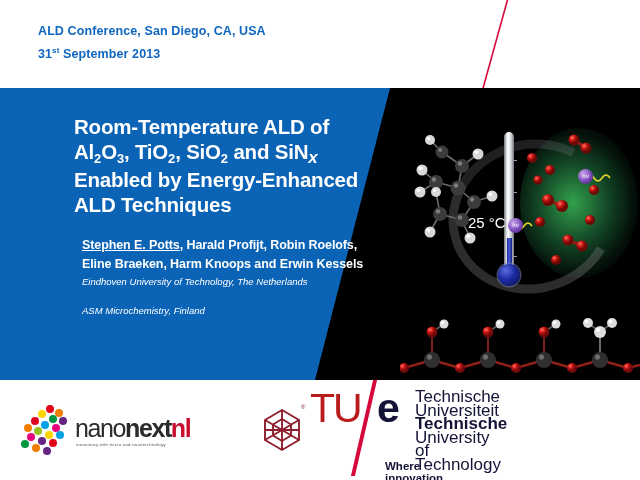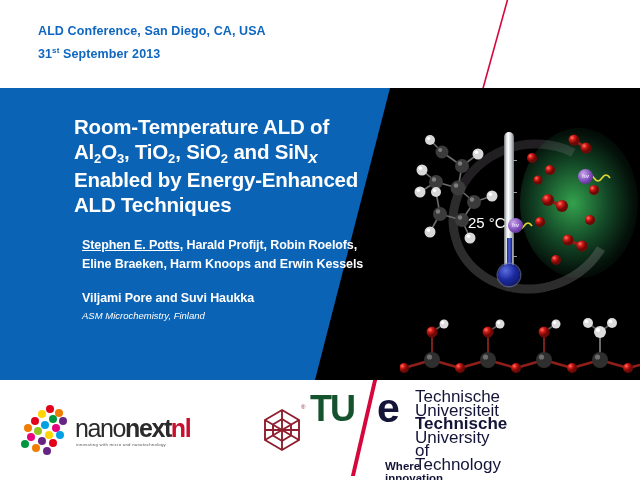--- a/index.html
+++ b/index.html
@@ -66,21 +66,21 @@
   .nn-word{position:absolute;left:55px;top:14px;font-size:25px;letter-spacing:-1.4px;
            color:#2b2b2b;font-weight:300;line-height:25px;white-space:nowrap;}
   .nn-word b{color:#c8102e;font-weight:bold;}
   .nn-tag{position:absolute;left:56px;top:40px;font-size:4.3px;color:#555;
           letter-spacing:.25px;white-space:nowrap;}
   .asm-word{position:absolute;left:200px;top:32px;font-size:23px;font-weight:bold;
             color:#0a0a0a;letter-spacing:-.4px;}
   .asm-hex{position:absolute;left:258px;top:406px;width:48px;height:48px;}
 
   .tue{position:absolute;left:310px;top:388px;}
-  .tue-tu{position:absolute;left:0;top:0;font-size:36px;font-weight:bold;color:#14532d;
+  .tue-tu{position:absolute;left:0;top:0;font-size:41px;font-weight:normal;color:#b91c1c;
           letter-spacing:-2px;line-height:41px;}
   .tue-e{position:absolute;left:67px;top:0;font-size:41px;font-weight:bold;color:#141438;
          line-height:41px;}
   .tue-slash{position:absolute;left:52px;top:-8px;width:4px;height:96px;background:#d6083b;
              transform:skewX(-13deg);}
   .tue-txt{position:absolute;left:105px;top:2px;color:#141438;font-size:17px;line-height:13.5px;}
   .tue-txt .b{font-weight:bold;}
   .tue-tag{position:absolute;left:75px;top:72px;color:#141438;font-size:11.5px;font-weight:bold;}
 </style>
 </head>
@@ -106,22 +106,22 @@
     <div class="title">
       <div>Room-Temperature ALD of</div>
       <div><span>Al</span><sub>2</sub><span>O</span><sub>3</sub><span>, TiO</span><sub>2</sub><span>, SiO</span><sub>2</sub><span> and SiN</span><sub class="ital">x</sub></div>
       <div>Enabled by Energy-Enhanced</div>
       <div>ALD Techniques</div>
     </div>
 
     <div class="authors">
       <div class="auth-line"><span class="u">Stephen E. Potts</span><span>, Harald Profijt, Robin Roelofs,</span></div>
       <div class="auth-line">Eline Braeken, Harm Knoops and Erwin Kessels</div>
+      <div class="affil">Eindhoven University of Technology, The Netherlands</div>
       <div class="auth-block2">
-        <div class="auth-line">Viljami Pore and Suvi Haukka</div>
         <div class="affil">ASM Microchemistry, Finland</div>
       </div>
     </div>
 
     <div class="art">
       <div class="glow"></div>
       <div class="arc"></div>
 
       <svg width="130" height="150" style="position:absolute;left:0;top:42px;">
         <g stroke="#6b6b6b" stroke-width="1.6">

